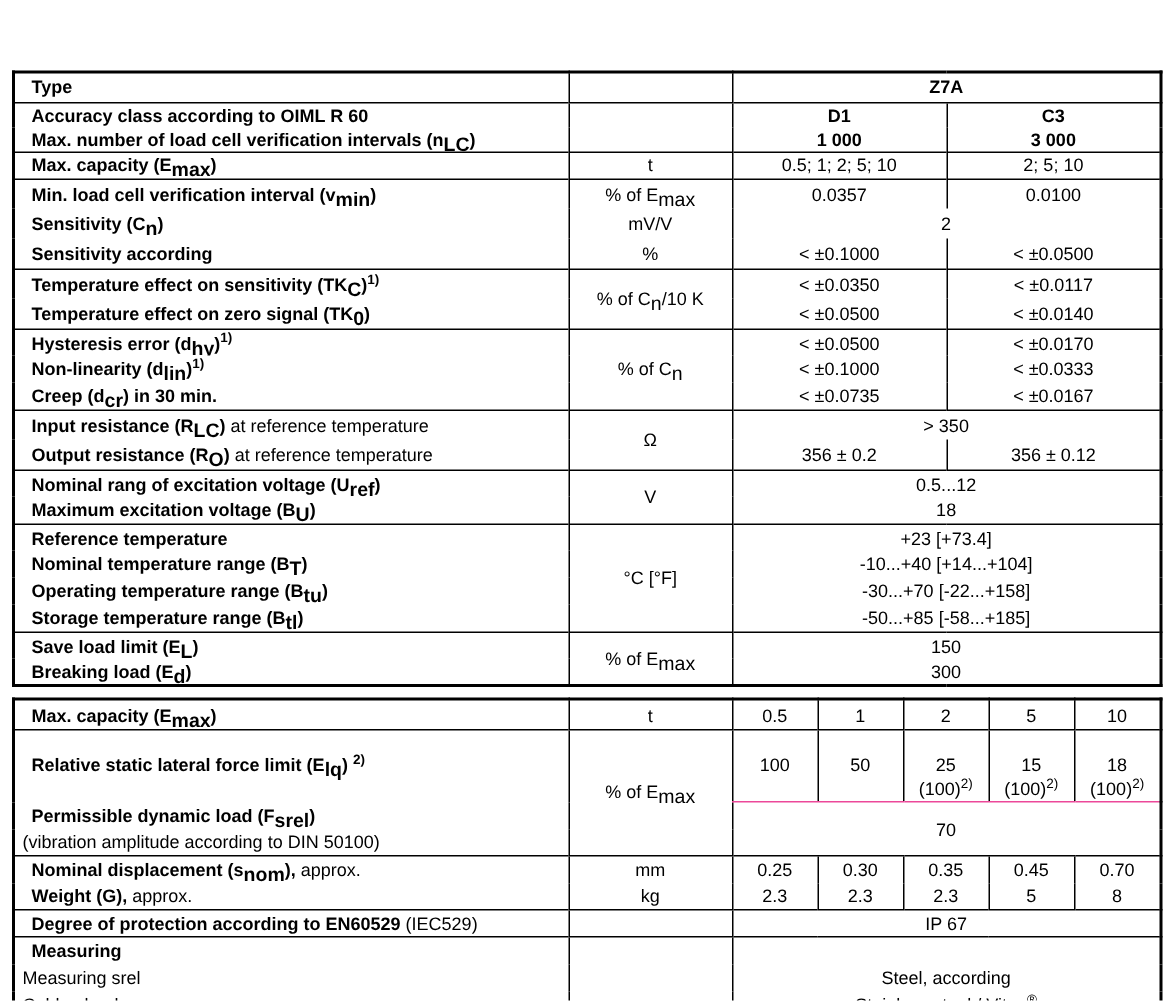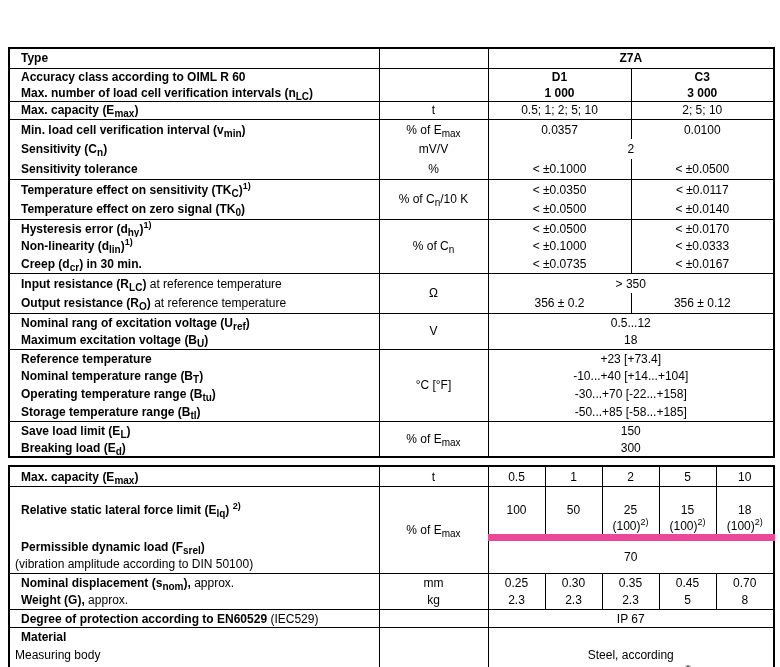--- a/index.html
+++ b/index.html
@@ -24,24 +24,24 @@
     height: 18px;
     line-height: 1.35;
     vertical-align: middle;
     overflow: hidden;
   }
   td.lbl  { font-weight: bold; padding-left: 11px; text-align: left; white-space: nowrap; }
   td.lbls { font-weight: normal; text-align: left; white-space: nowrap; }
   td.u, td.v { border-left: 1px solid #000; text-align: center; font-weight: normal; }
   td.b  { font-weight: bold; }
   tr.gb > td { border-top: 1px solid #000; }
-  td.bb { border-bottom: 7px solid #ec4899; }
+  td.bb { border-bottom: 1px solid #ec4899; }
   td.top { vertical-align: top; padding-top: 15px; }
   .nrm { font-weight: normal; }
-  sub { font-size: 10px; line-height: 0; }
+  sub { font-size: 13px; line-height: 0; }
   sup { font-size: 9px; line-height: 0; }
   tr.h20 > td { height: 20px; }
   tr.h16 > td { height: 16px; }
   tr.h35 > td { height: 35px; }
   .gap { height: 7px; }
   #t2 { border-bottom-width: 3px; }
 </style>
 </head>
 <body>
 
@@ -85,21 +85,21 @@
       <td class="u">% of E<sub>max</sub></td>
       <td class="v">0.0357</td>
       <td class="v">0.0100</td>
     </tr>
     <tr class="h20">
       <td class="lbl">Sensitivity (C<sub>n</sub>)</td>
       <td class="u">mV/V</td>
       <td class="v" colspan="2">2</td>
     </tr>
     <tr class="h20">
-      <td class="lbl">Sensitivity tolerance</td>
+      <td class="lbl">Sensitivity according</td>
       <td class="u">%</td>
       <td class="v">&lt; ±0.1000</td>
       <td class="v">&lt; ±0.0500</td>
     </tr>
 
     <tr class="gb h20">
       <td class="lbl">Temperature effect on sensitivity (TK<sub>C</sub>)<sup>1)</sup></td>
       <td class="u" rowspan="2">% of C<sub>n</sub>/10 K</td>
       <td class="v">&lt; ±0.0350</td>
       <td class="v">&lt; ±0.0117</td>
@@ -237,26 +237,26 @@
       <td class="v">8</td>
     </tr>
 
     <tr class="gb">
       <td class="lbl">Degree of protection according to EN60529<span class="nrm"> (IEC529)</span></td>
       <td class="u"></td>
       <td class="v" colspan="5">IP 67</td>
     </tr>
 
     <tr class="gb">
-      <td class="lbl">Material</td>
+      <td class="lbl">Measuring</td>
       <td class="u" rowspan="4"></td>
       <td class="v" colspan="5"></td>
     </tr>
     <tr>
-      <td class="lbls">Measuring body</td>
+      <td class="lbls">Measuring srel</td>
       <td class="v" colspan="5">Steel, according</td>
     </tr>
     <tr>
       <td class="lbls">Cable gland</td>
       <td class="v" colspan="5">Stainless steel / Viton<sup>®</sup></td>
     </tr>
     <tr>
       <td class="lbls">Cable sheath</td>
       <td class="v" colspan="5">PVC</td>
     </tr>

